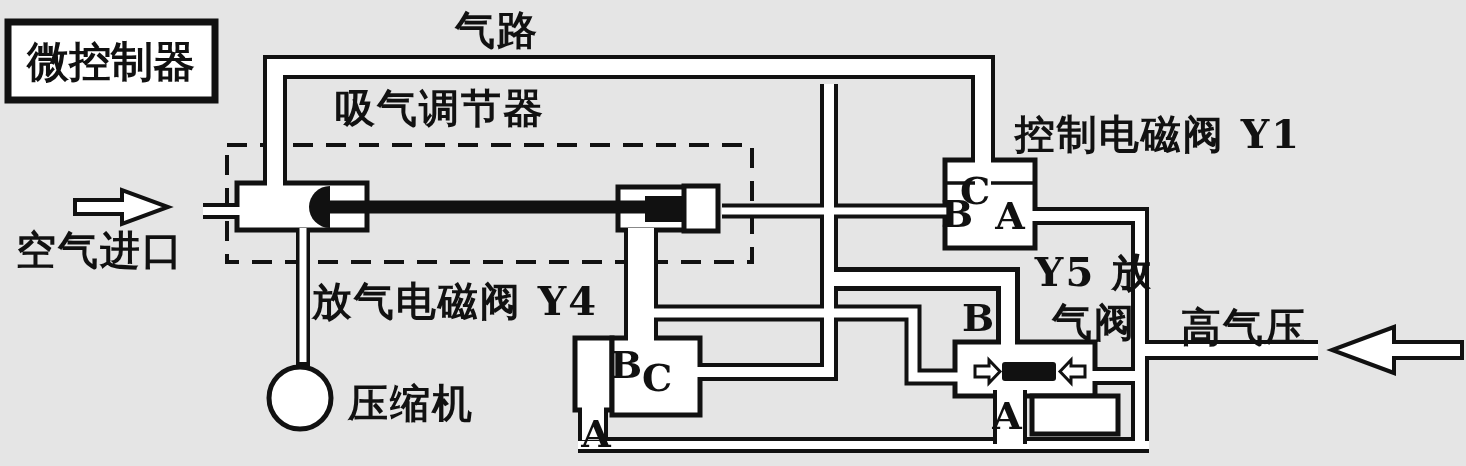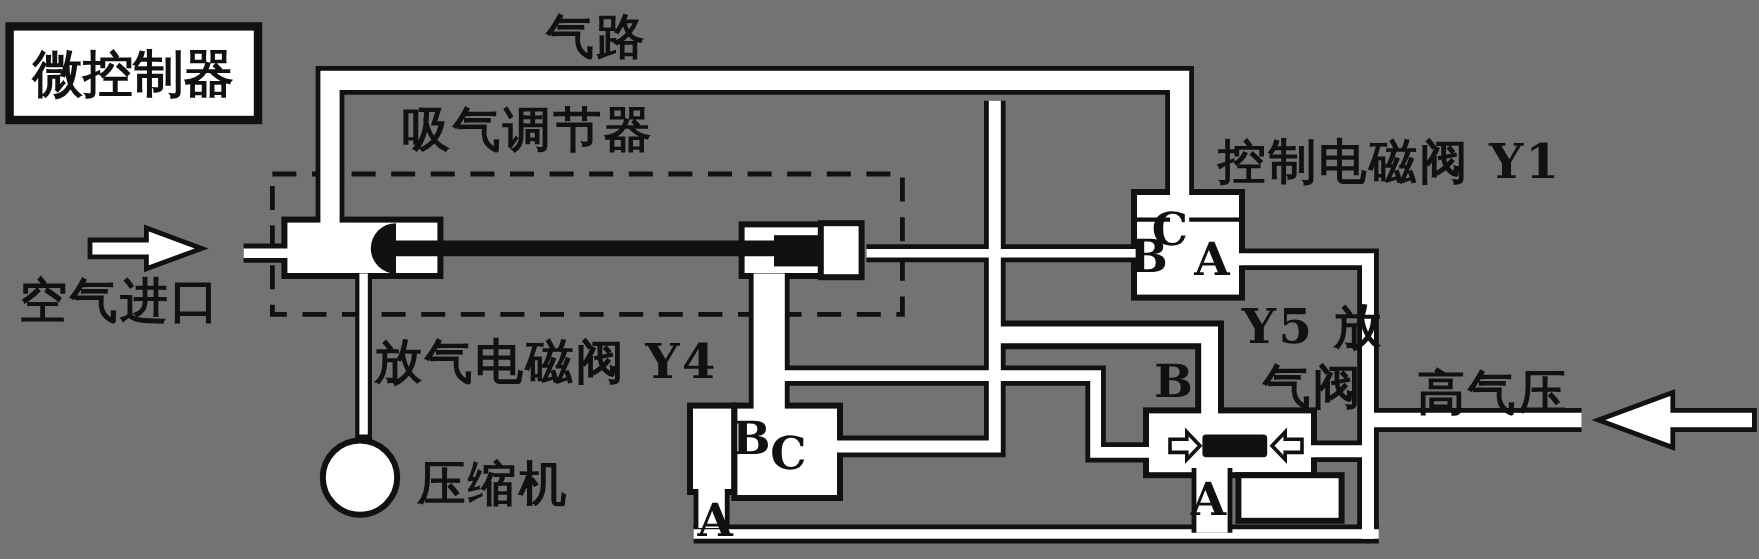--- a/index.html
+++ b/index.html
@@ -1,16 +1,16 @@
 <!DOCTYPE html>
 <html><head>
 <meta charset="utf-8">
 <style>
   html,body{margin:0;padding:0;background:#ffffff;}
-  .stage{position:relative;width:1466px;height:466px;background:#737373;overflow:hidden;}
+  .stage{position:relative;width:1466px;height:466px;background:#e5e5e5;overflow:hidden;}
   svg{display:block;}
   text{fill:#111;font-family:"DejaVu Serif","Liberation Serif",serif;font-weight:bold;}
   .cjk{font-size:40px;letter-spacing:2px;}
   .cjk-big{font-size:42px;}
   .port{font-size:38px;}
 </style>
 </head>
 <body>
 
 <div class="stage">

